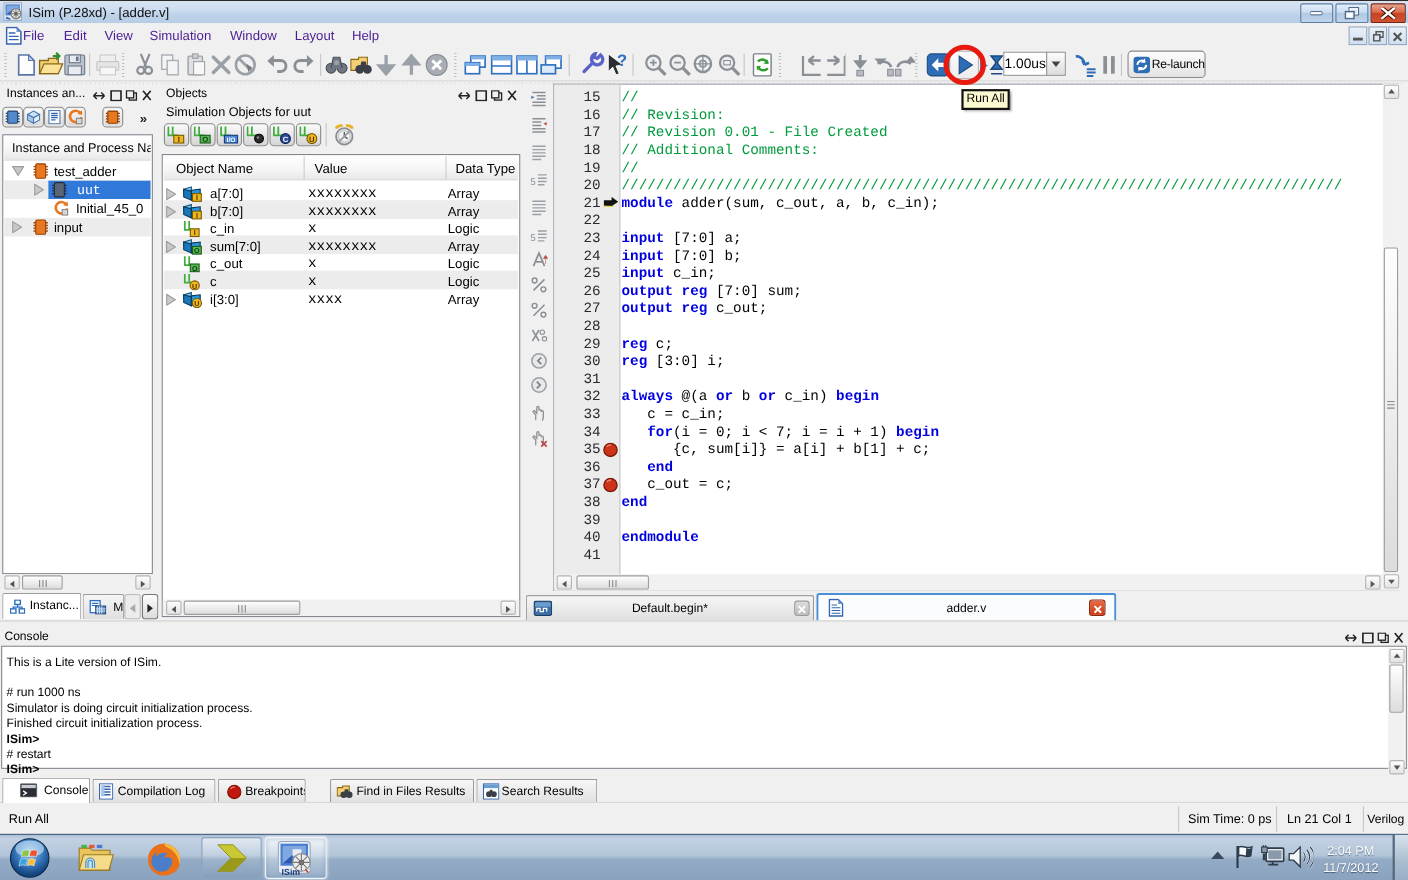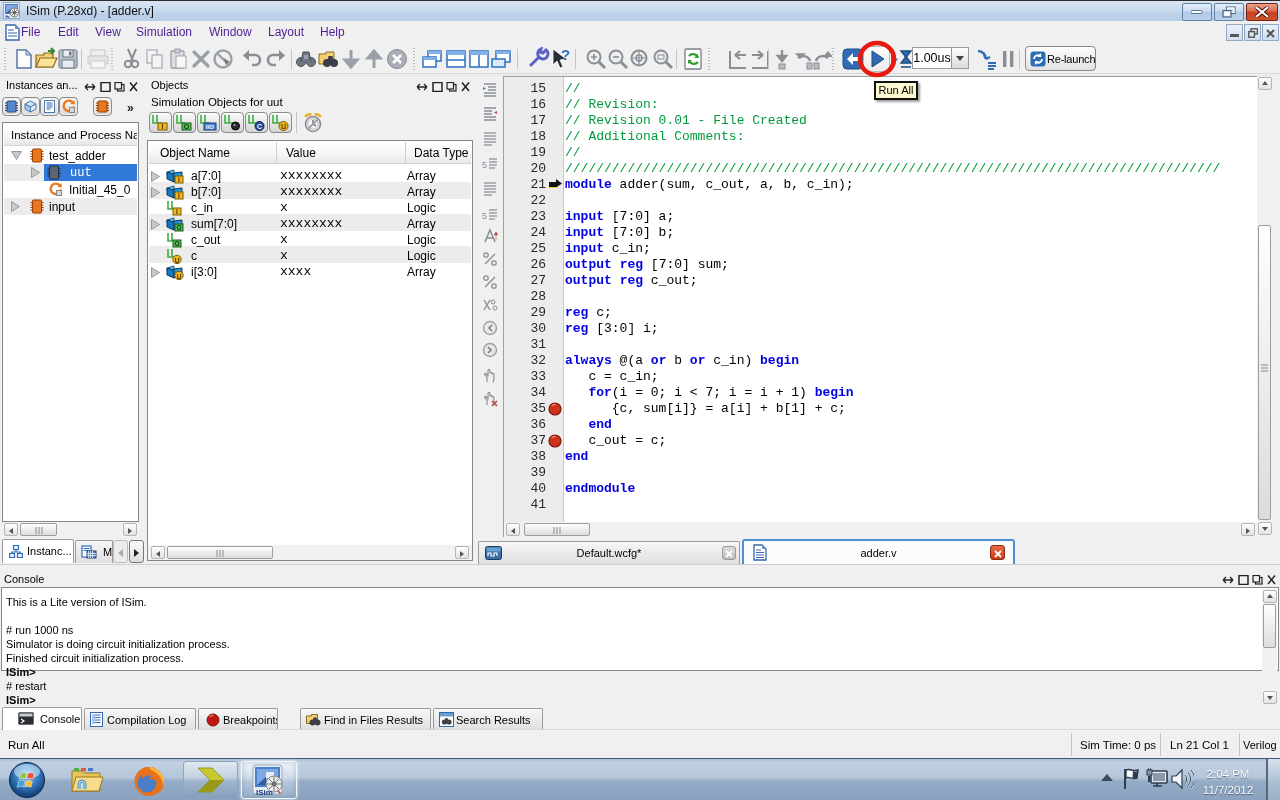--- a/index.html
+++ b/index.html
@@ -790,21 +790,21 @@
         <span class="arr" style="margin-top:4px;border-top:3.5px solid transparent;border-bottom:3.5px solid transparent;border-left:4.5px solid #555;"></span>
       </div>
 </div>
 
 <div class="tab" style="left:478px;top:541px;width:262px;height:23px;">
  <svg class="ab" style="left:6px;top:4px" width="17" height="14" viewBox="0 0 17 14">
         <rect x="0.5" y="0.5" width="16" height="13" rx="2" fill="#3a6ea5" stroke="#1a3a60"></rect>
         <rect x="1.5" y="1.5" width="14" height="4" fill="#6a9ed0"></rect>
         <path d="M3 10 v-3 h3 v3 h3 v-3 h3 v3" stroke="#fff" fill="none" stroke-width="1.2"></path>
       </svg>
- <span class="ab" style="left:0;right:0;top:5px;text-align:center;">Default.wcfg*</span>
+ <span class="ab" style="left:0;right:0;top:5px;text-align:center;">Default.begin*</span>
  <div class="ab" style="left:243px;top:4px;width:14px;height:14px;border:1px solid #9a9a9a;border-radius:3px;background:linear-gradient(#dcdcdc,#bcbcbc);">
         <svg style="display:block;margin:3px auto 0" width="8" height="8">
           <path d="M1 1 L7 7 M7 1 L1 7" stroke="#fff" stroke-width="1.8"></path>
         </svg>
       </div>
 </div>
 <div class="ab" style="left:742px;top:539px;width:273px;height:26px;border:2px solid #4b8fd4;border-bottom:none;border-radius:3px 3px 0 0;background:#fbfcfe;font-size:11px;">
  <svg class="ab" style="left:9px;top:3px" width="14" height="17" viewBox="0 0 14 17">
         <path d="M1 1 h8 l4 4 v11 h-12 z" fill="#fff" stroke="#3465b0" stroke-width="1.3"></path>
         <path d="M9 1 l4 4 h-4 z" fill="#6d95cc"></path>
@@ -820,21 +820,21 @@
 <div class="ab" style="left:0px;top:564px;width:1280px;height:7px;background:#f0f0f0;border-top:1px solid #d0d0d0;"></div>
 
 <div class="ab ptitle" style="left:4px;top:573px;">Console</div>
 <svg class="ab" style="left:1222px;top:575px" width="54" height="10" viewBox="0 0 54 10">
       <path d="M1 5 h10 M1 5 l3 -3 M1 5 l3 3 M11 5 l-3 -3 M11 5 l-3 3" stroke="#222" stroke-width="1.3" fill="none"></path>
       <rect x="17" y="0.5" width="9" height="9" fill="none" stroke="#222" stroke-width="1.5"></rect>
       <rect x="33.5" y="2.5" width="6.5" height="6.5" fill="#f0f0f0" stroke="#222" stroke-width="1.2"></rect>
       <rect x="31" y="0.5" width="6.5" height="6.5" fill="#f0f0f0" stroke="#222" stroke-width="1.2"></rect>
       <path d="M46 0.5 L53 9 M53 0.5 L46 9" stroke="#222" stroke-width="1.5"></path>
     </svg>
-<div class="frame" style="left:1px;top:587px;width:1278px;height:84px;">
+<div class="frame" style="left:1px;top:587px;width:1278px;height:112px;">
  <div class="ab" style="left:4px;top:7px;font-size:11px;line-height:14px;color:#000;white-space:pre;">This is a Lite version of ISim.
 
 # run 1000 ns
 Simulator is doing circuit initialization process.
 Finished circuit initialization process.
 <b>ISim&gt;</b>
 # restart
 <b>ISim&gt;</b></div>
  <div class="ab" style="right:1px;top:1px;width:15px;height:117px;background:#f1f1f1;">
   <div class="sbtn" style="left:1px;top:1px;">

